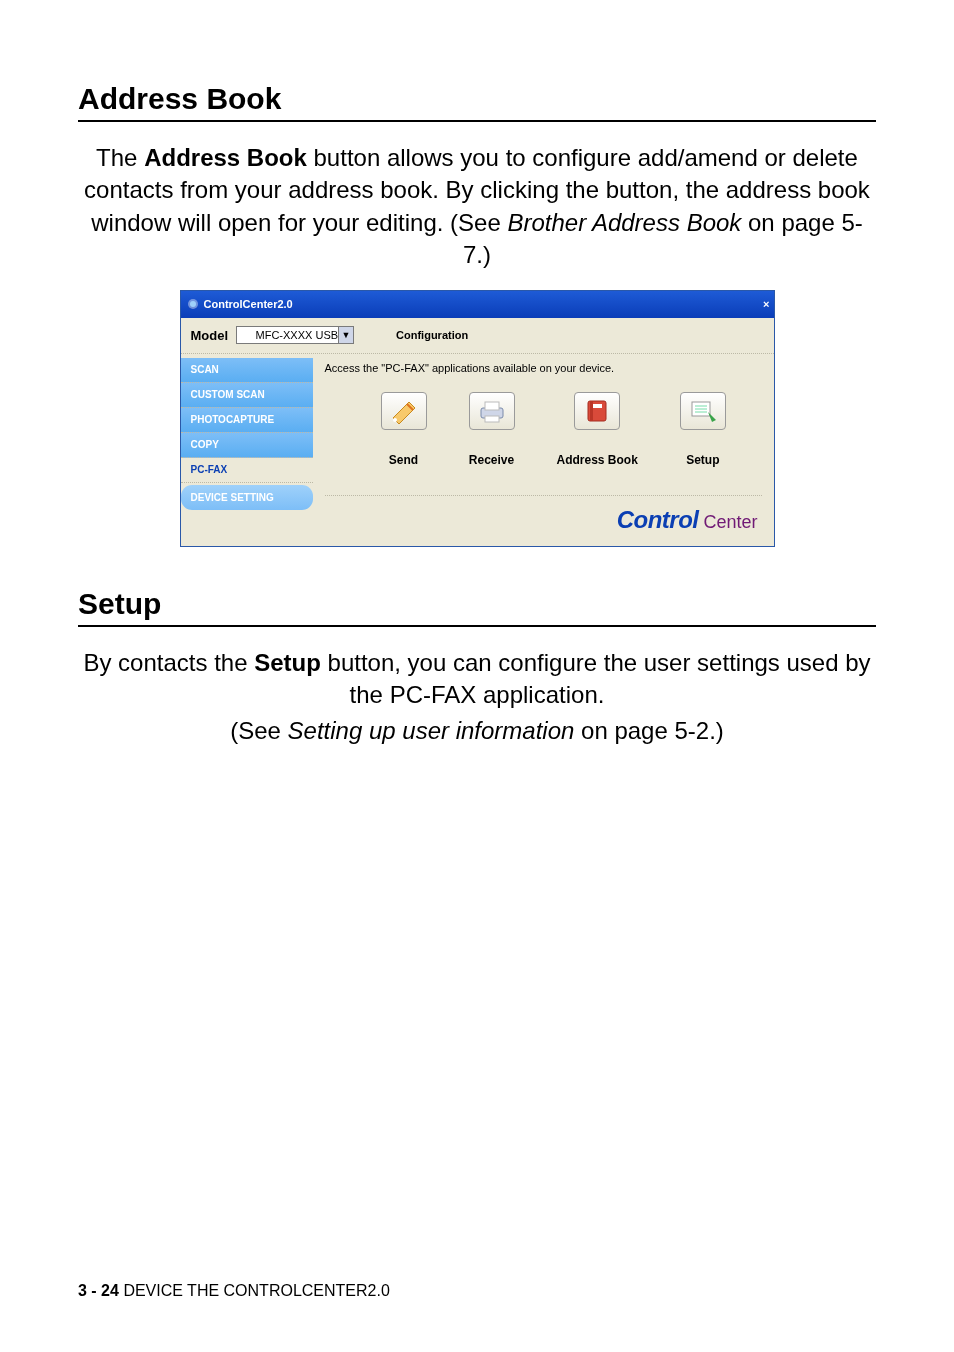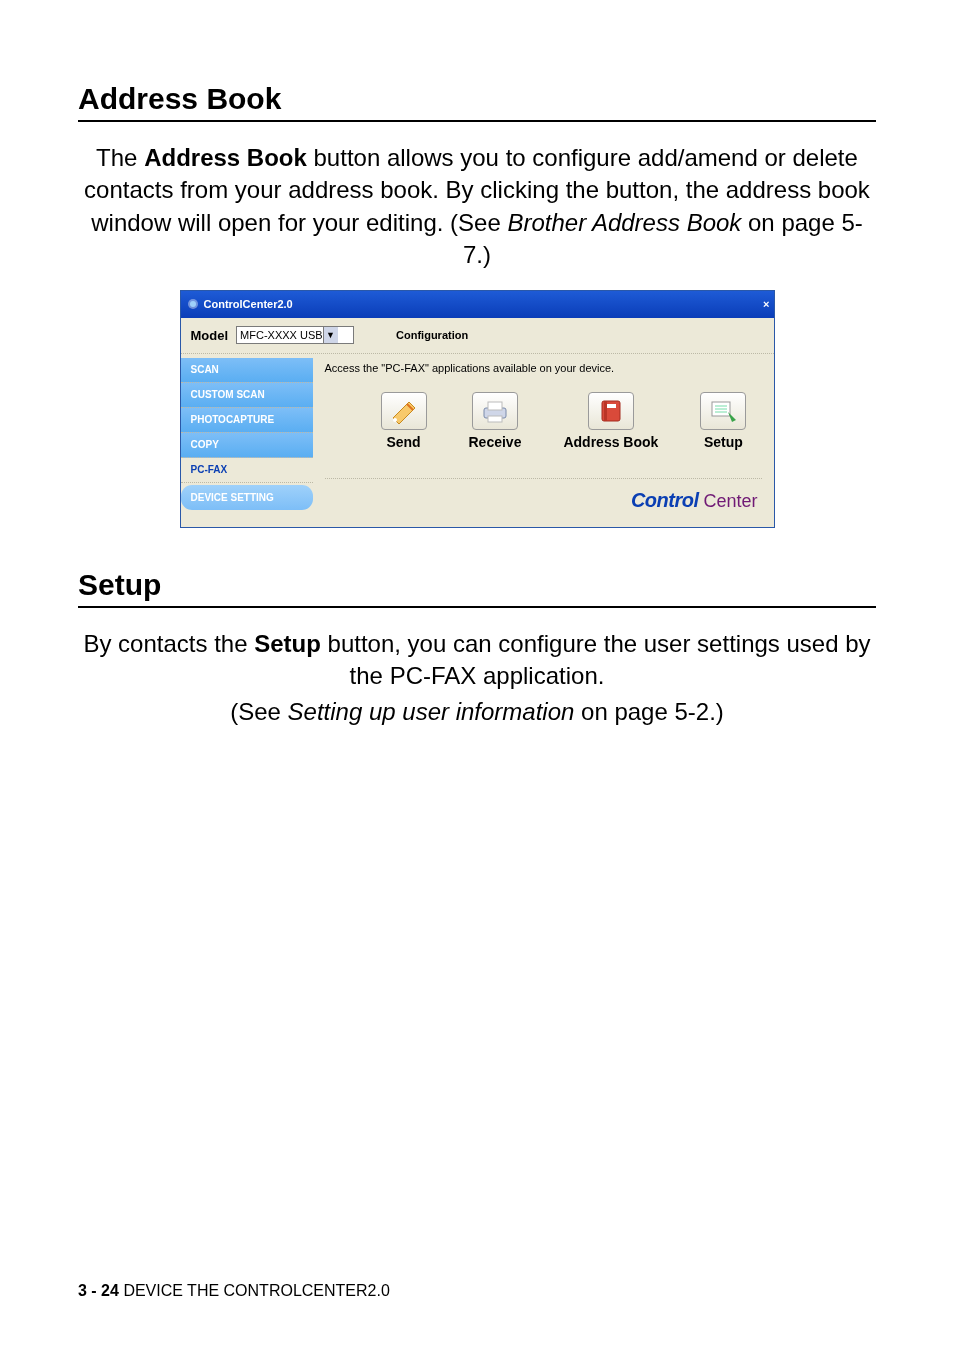--- a/index.html
+++ b/index.html
@@ -79,21 +79,21 @@
     font-weight: bold;
     font-size: 13px;
   }
   .toolbar .model-select {
     width: 118px;
     height: 18px;
     border: 1px solid #7a7a7a;
     background: #fff;
     display: flex;
     align-items: center;
-    justify-content: flex-start;
+    justify-content: flex-end;
     padding-left: 3px;
     font-size: 11px;
   }
   .toolbar .dd-arrow {
     width: 15px; height: 16px;
     background: #cfd6e8;
     border-left: 1px solid #7a7a7a;
     display: flex; align-items: center; justify-content: center;
     font-size: 9px;
     color: #000;
@@ -164,37 +164,37 @@
   }
   .sq-btn {
     width: 46px; height: 38px;
     border: 1px solid #9a9a9a;
     border-radius: 4px;
     background: linear-gradient(to bottom, #ffffff, #e9e6d7);
     display: flex; align-items: center; justify-content: center;
     cursor: pointer;
   }
   .btn-label {
-    font-size: 14px;
-    font-weight: bold;
-    margin-top: 4px;
+    font-size: 12px;
+    font-weight: bold;
+    margin-top: 23px;
   }
   .logo-row {
     margin-top: 26px;
     text-align: right;
     padding-right: 4px;
     border-top: 1px dotted #bcb9a6;
     padding-top: 10px;
     padding-bottom: 8px;
   }
   .logo-row .control {
     font-weight: 900;
     font-style: italic;
     color: #0b3fb3;
-    font-size: 20px;
+    font-size: 24px;
     letter-spacing: -0.5px;
   }
   .logo-row .center {
     color: #701a75;
     font-size: 18px;
   }
 
   
   .footer {
     position: absolute;

